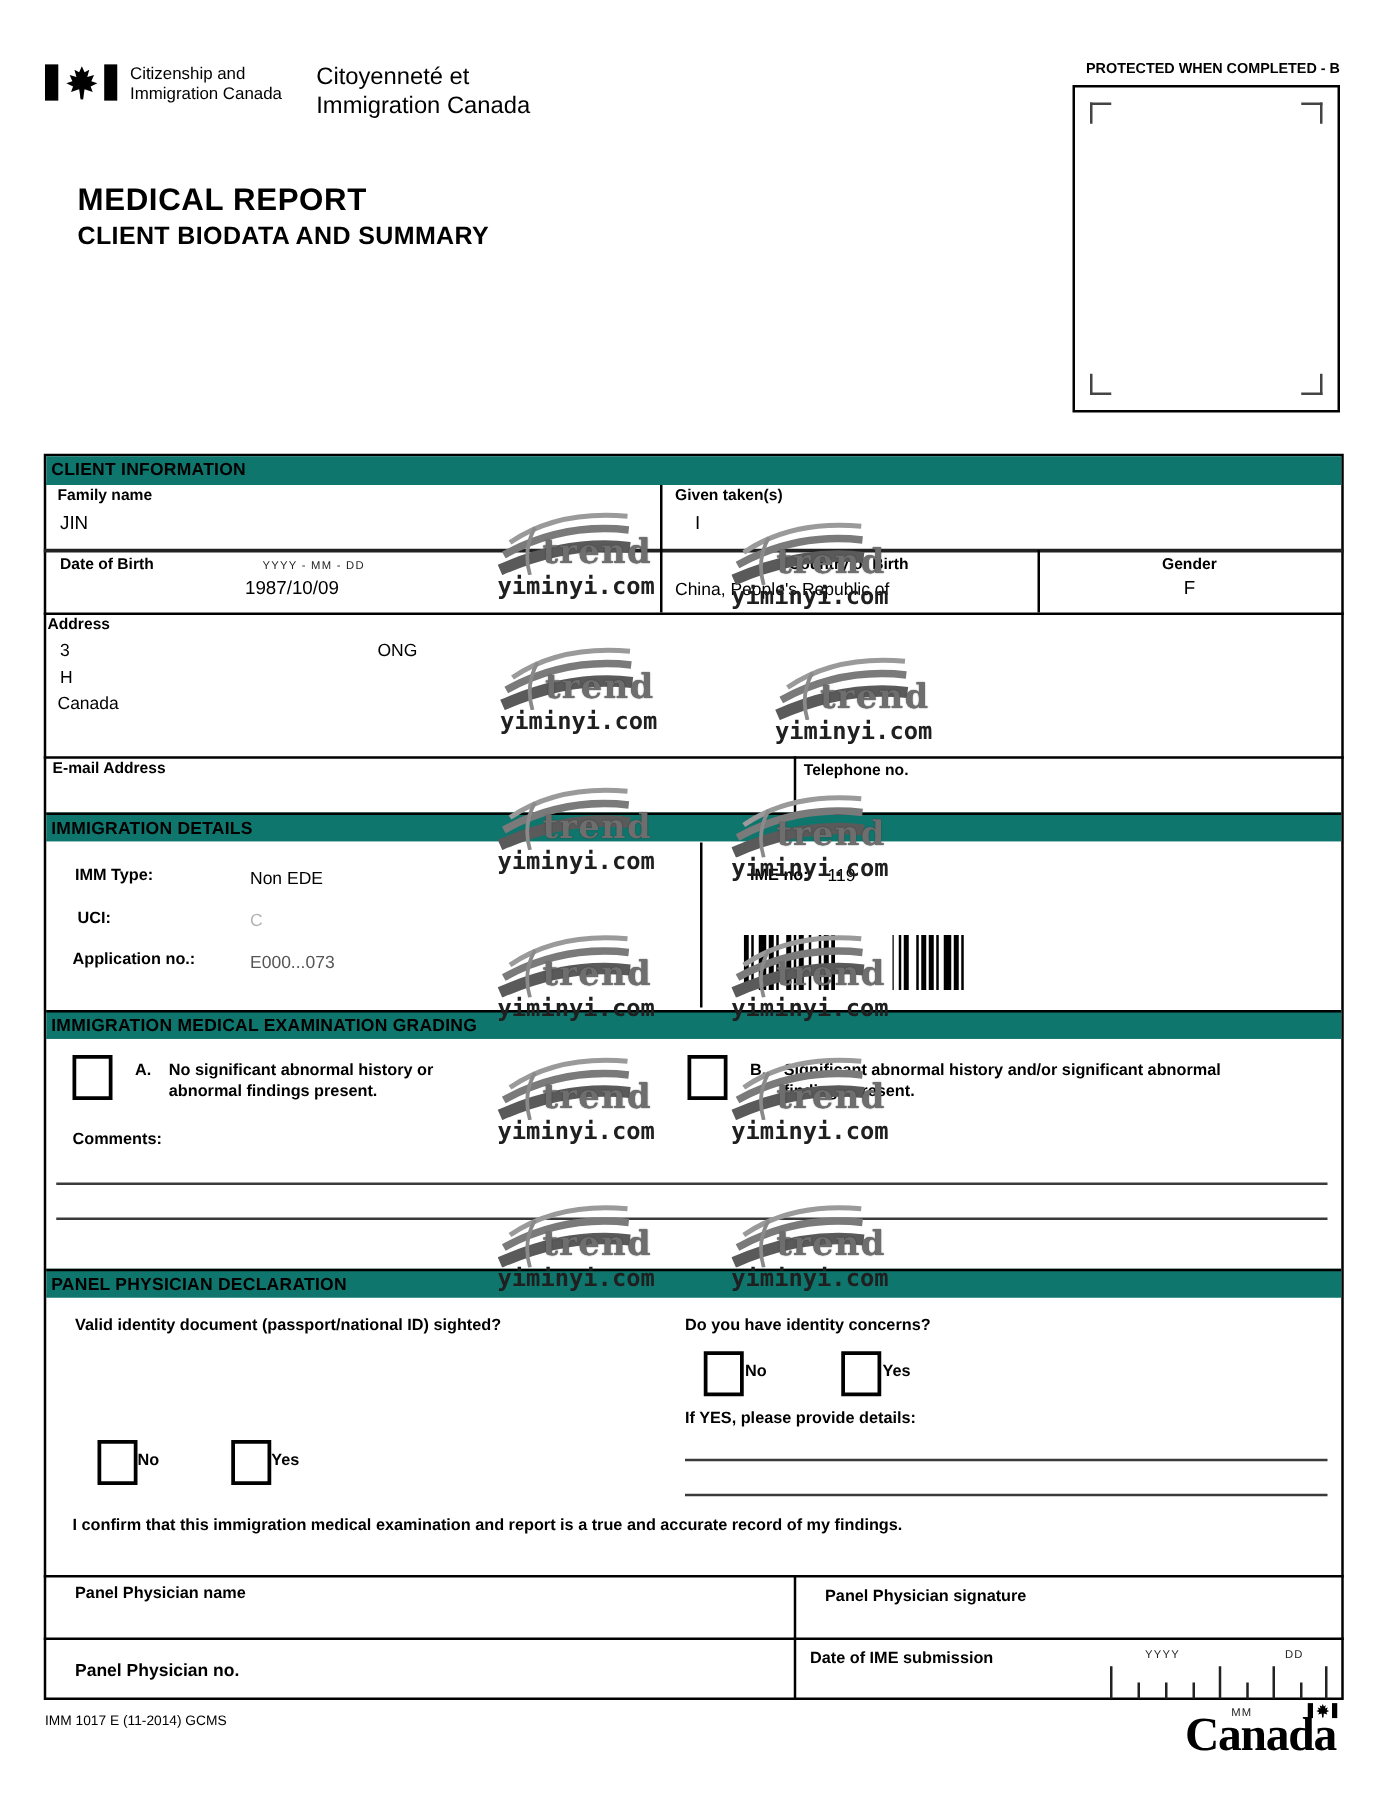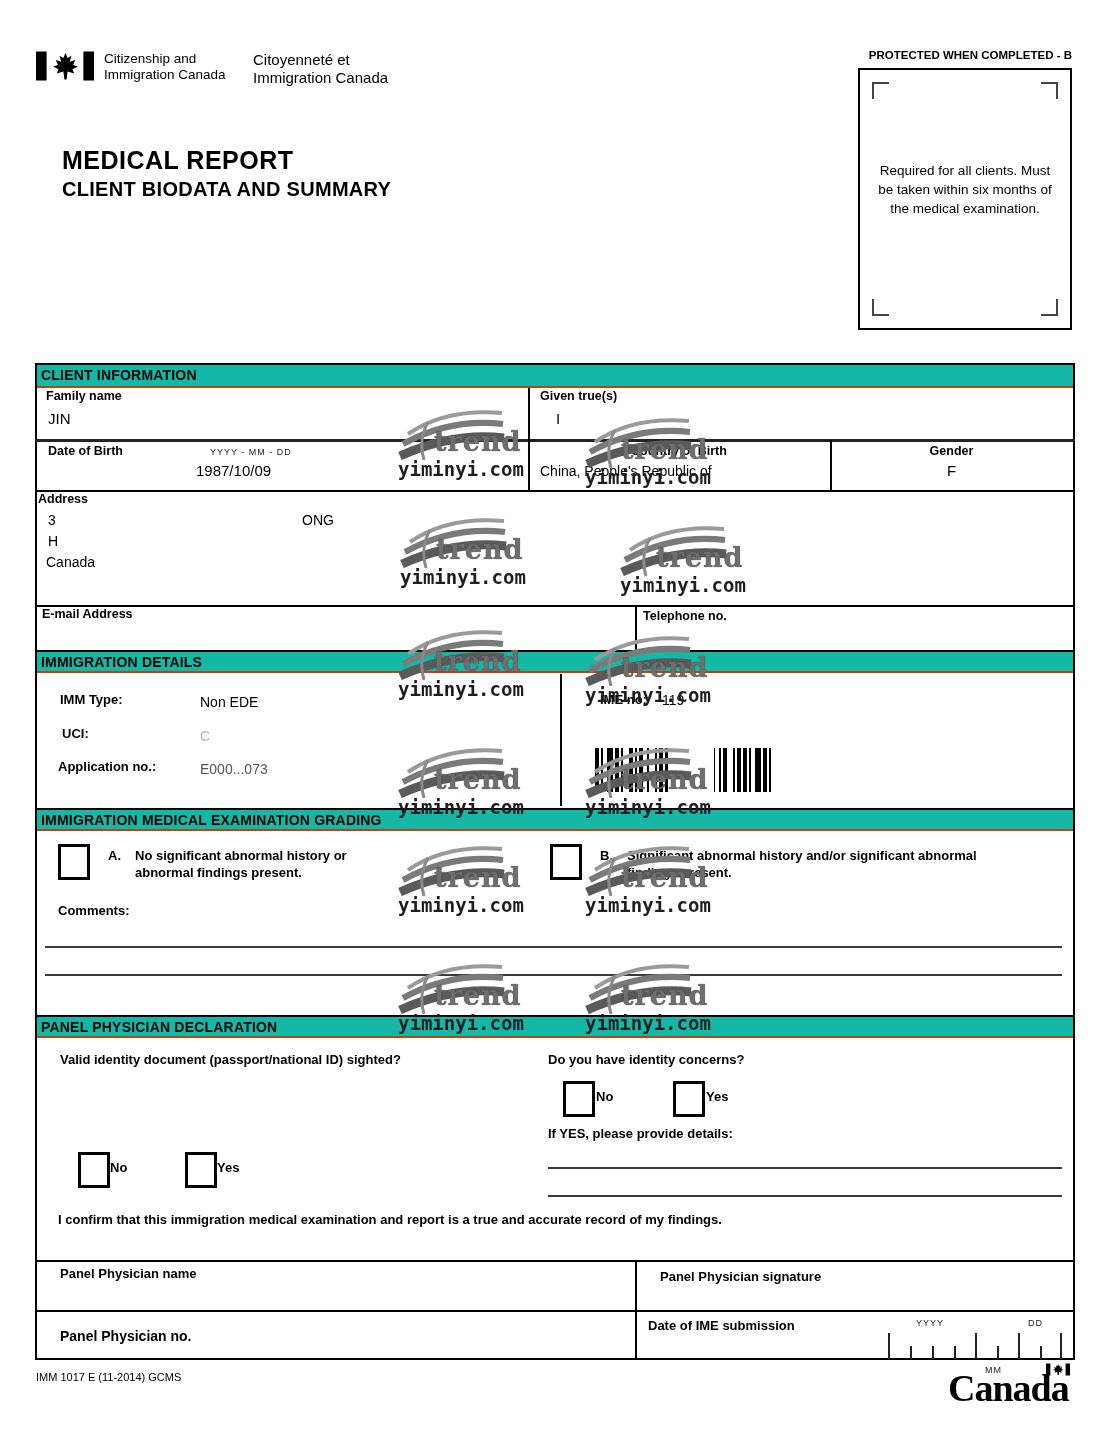--- a/index.html
+++ b/index.html
@@ -1,22 +1,22 @@
 <!DOCTYPE html>
 <html><head>
 <meta charset="utf-8">
 <style>
   html,body { margin:0; padding:0; background:#fff; }
   .page { position:relative; width:1111px; height:1438px; background:#ffffff;
           font-family:"Liberation Sans", sans-serif; color:#000; overflow:hidden; }
   .abs { position:absolute; }
   .lbl { position:absolute; font-weight:bold; font-size:12.5px; z-index:12; }
   .val { position:absolute; font-size:14px; z-index:12; }
-  .bar { position:absolute; left:37px; width:1036px; height:23px; background:#14b8a6;
-         border-top:2px solid #000; border-bottom:2px solid #c2410c; box-sizing:border-box;
+  .bar { position:absolute; left:37px; width:1036px; height:23px; background:#0f766e;
+         border-top:2px solid #000; border-bottom:2px solid #0f766e; box-sizing:border-box;
          font-weight:bold; font-size:14px; padding:2px 4px 0 4px; z-index:11; letter-spacing:.2px; }
   .vline { position:absolute; width:2px; background:#000; z-index:10; }
   .hline { position:absolute; height:2px; background:#000; z-index:10; }
   .rule  { position:absolute; height:2px; background:#3a3a3a; z-index:12; }
   .cb { position:absolute; width:26px; height:30px; border:3px solid #000; background:#fff;
         box-sizing:content-box; z-index:12; }
   .formbox { position:absolute; left:35px; top:363px; width:1040px; height:997px;
              border:2px solid #000; box-sizing:border-box; z-index:5; }
   .photo-box { position:absolute; left:858px; top:68px; width:214px; height:262px;
                border:2px solid #000; box-sizing:border-box; z-index:5; }
@@ -50,32 +50,31 @@
       <g transform="translate(33,2) scale(0.56)">
         <path fill="#000" d="M50 2 L58 20 L72 12 L66 34 L86 28 L78 46 L96 52 L76 62 L82 78 L58 70 L54 96 L46 96 L42 70 L18 78 L24 62 L4 52 L22 46 L14 28 L34 34 L28 12 L42 20 Z"></path>
         <rect x="46" y="80" width="8" height="20" fill="#000"></rect>
       </g>
     </svg>
   </div>
   <div class="abs" style="left:104px; top:51px; font-size:13.5px; line-height:1.2; z-index:12;">
     <div>Citizenship and</div>
     <div>Immigration Canada</div>
   </div>
-  <div class="abs" style="left:253px; top:51px; font-size:15px; line-height:1.2; z-index:12;">
+  <div class="abs" style="left:253px; top:51px; font-size:19px; line-height:1.2; z-index:12;">
     <div>Citoyenneté et</div>
     <div>Immigration Canada</div>
   </div>
   <div class="abs" style="left:790px; top:49px; width:282px; text-align:right; font-size:11.5px; font-weight:bold; z-index:12;">PROTECTED WHEN COMPLETED - B</div>
 
   <div class="photo-box">
     <div class="corner tl" style="left:12px; top:12px;"></div>
     <div class="corner tr" style="right:12px; top:12px;"></div>
     <div class="corner bl" style="left:12px; bottom:12px;"></div>
     <div class="corner br" style="right:12px; bottom:12px;"></div>
-    <div class="abs" style="left:18px; top:92px; width:174px; text-align:center; font-size:13.5px; line-height:1.4;">Required for all clients. Must be taken within six months of the medical examination.</div>
   </div>
 
   <div class="abs" style="left:62px; top:178px; font-size:20px; font-weight:bold; letter-spacing:.3px; z-index:12;">CLIENT BIODATA AND SUMMARY</div>
   <div class="abs" style="left:62px; top:146px; font-size:25px; font-weight:bold; letter-spacing:.5px; z-index:12;">MEDICAL REPORT</div>
 
   <div class="formbox"></div>
 
   <div class="hline" style="left:35px; top:439px; width:1040px; height:3px; background:#222;"></div>
   <div class="hline" style="left:35px; top:490px; width:1040px;"></div>
   <div class="hline" style="left:35px; top:605px; width:1040px;"></div>
@@ -85,21 +84,21 @@
   <div class="vline" style="left:830px; top:440px; height:50px;"></div>
   <div class="vline" style="left:635px; top:605px; height:45px;"></div>
   <div class="vline" style="left:560px; top:674px; height:132px;"></div>
   <div class="vline" style="left:635px; top:1260px; height:100px;"></div>
 
   <div class="bar" style="top:365px; border-top:none;">CLIENT INFORMATION</div>
 
   <div class="lbl" style="left:46px; top:389px;">Family name</div>
   <div class="val" style="left:48px; top:410px; font-size:15px;">JIN</div>
 
-  <div class="lbl" style="left:540px; top:389px;">Given true(s)</div>
+  <div class="lbl" style="left:540px; top:389px;">Given taken(s)</div>
   <div class="val" style="left:556px; top:410px; font-size:15px;">I</div>
 
   <div class="lbl" style="left:48px; top:444px;">Date of Birth</div>
   <div class="tiny" style="left:210px; top:447px;">YYYY - MM - DD</div>
   <div class="val" style="left:196px; top:462px; font-size:15px;">1987/10/09</div>
 
   <div class="lbl" style="left:528px; top:444px; width:302px; text-align:center;">Country of Birth</div>
   <div class="val" style="left:540px; top:463px;">China, People's Republic of</div>
 
   <div class="lbl" style="left:830px; top:444px; width:243px; text-align:center;">Gender</div>

